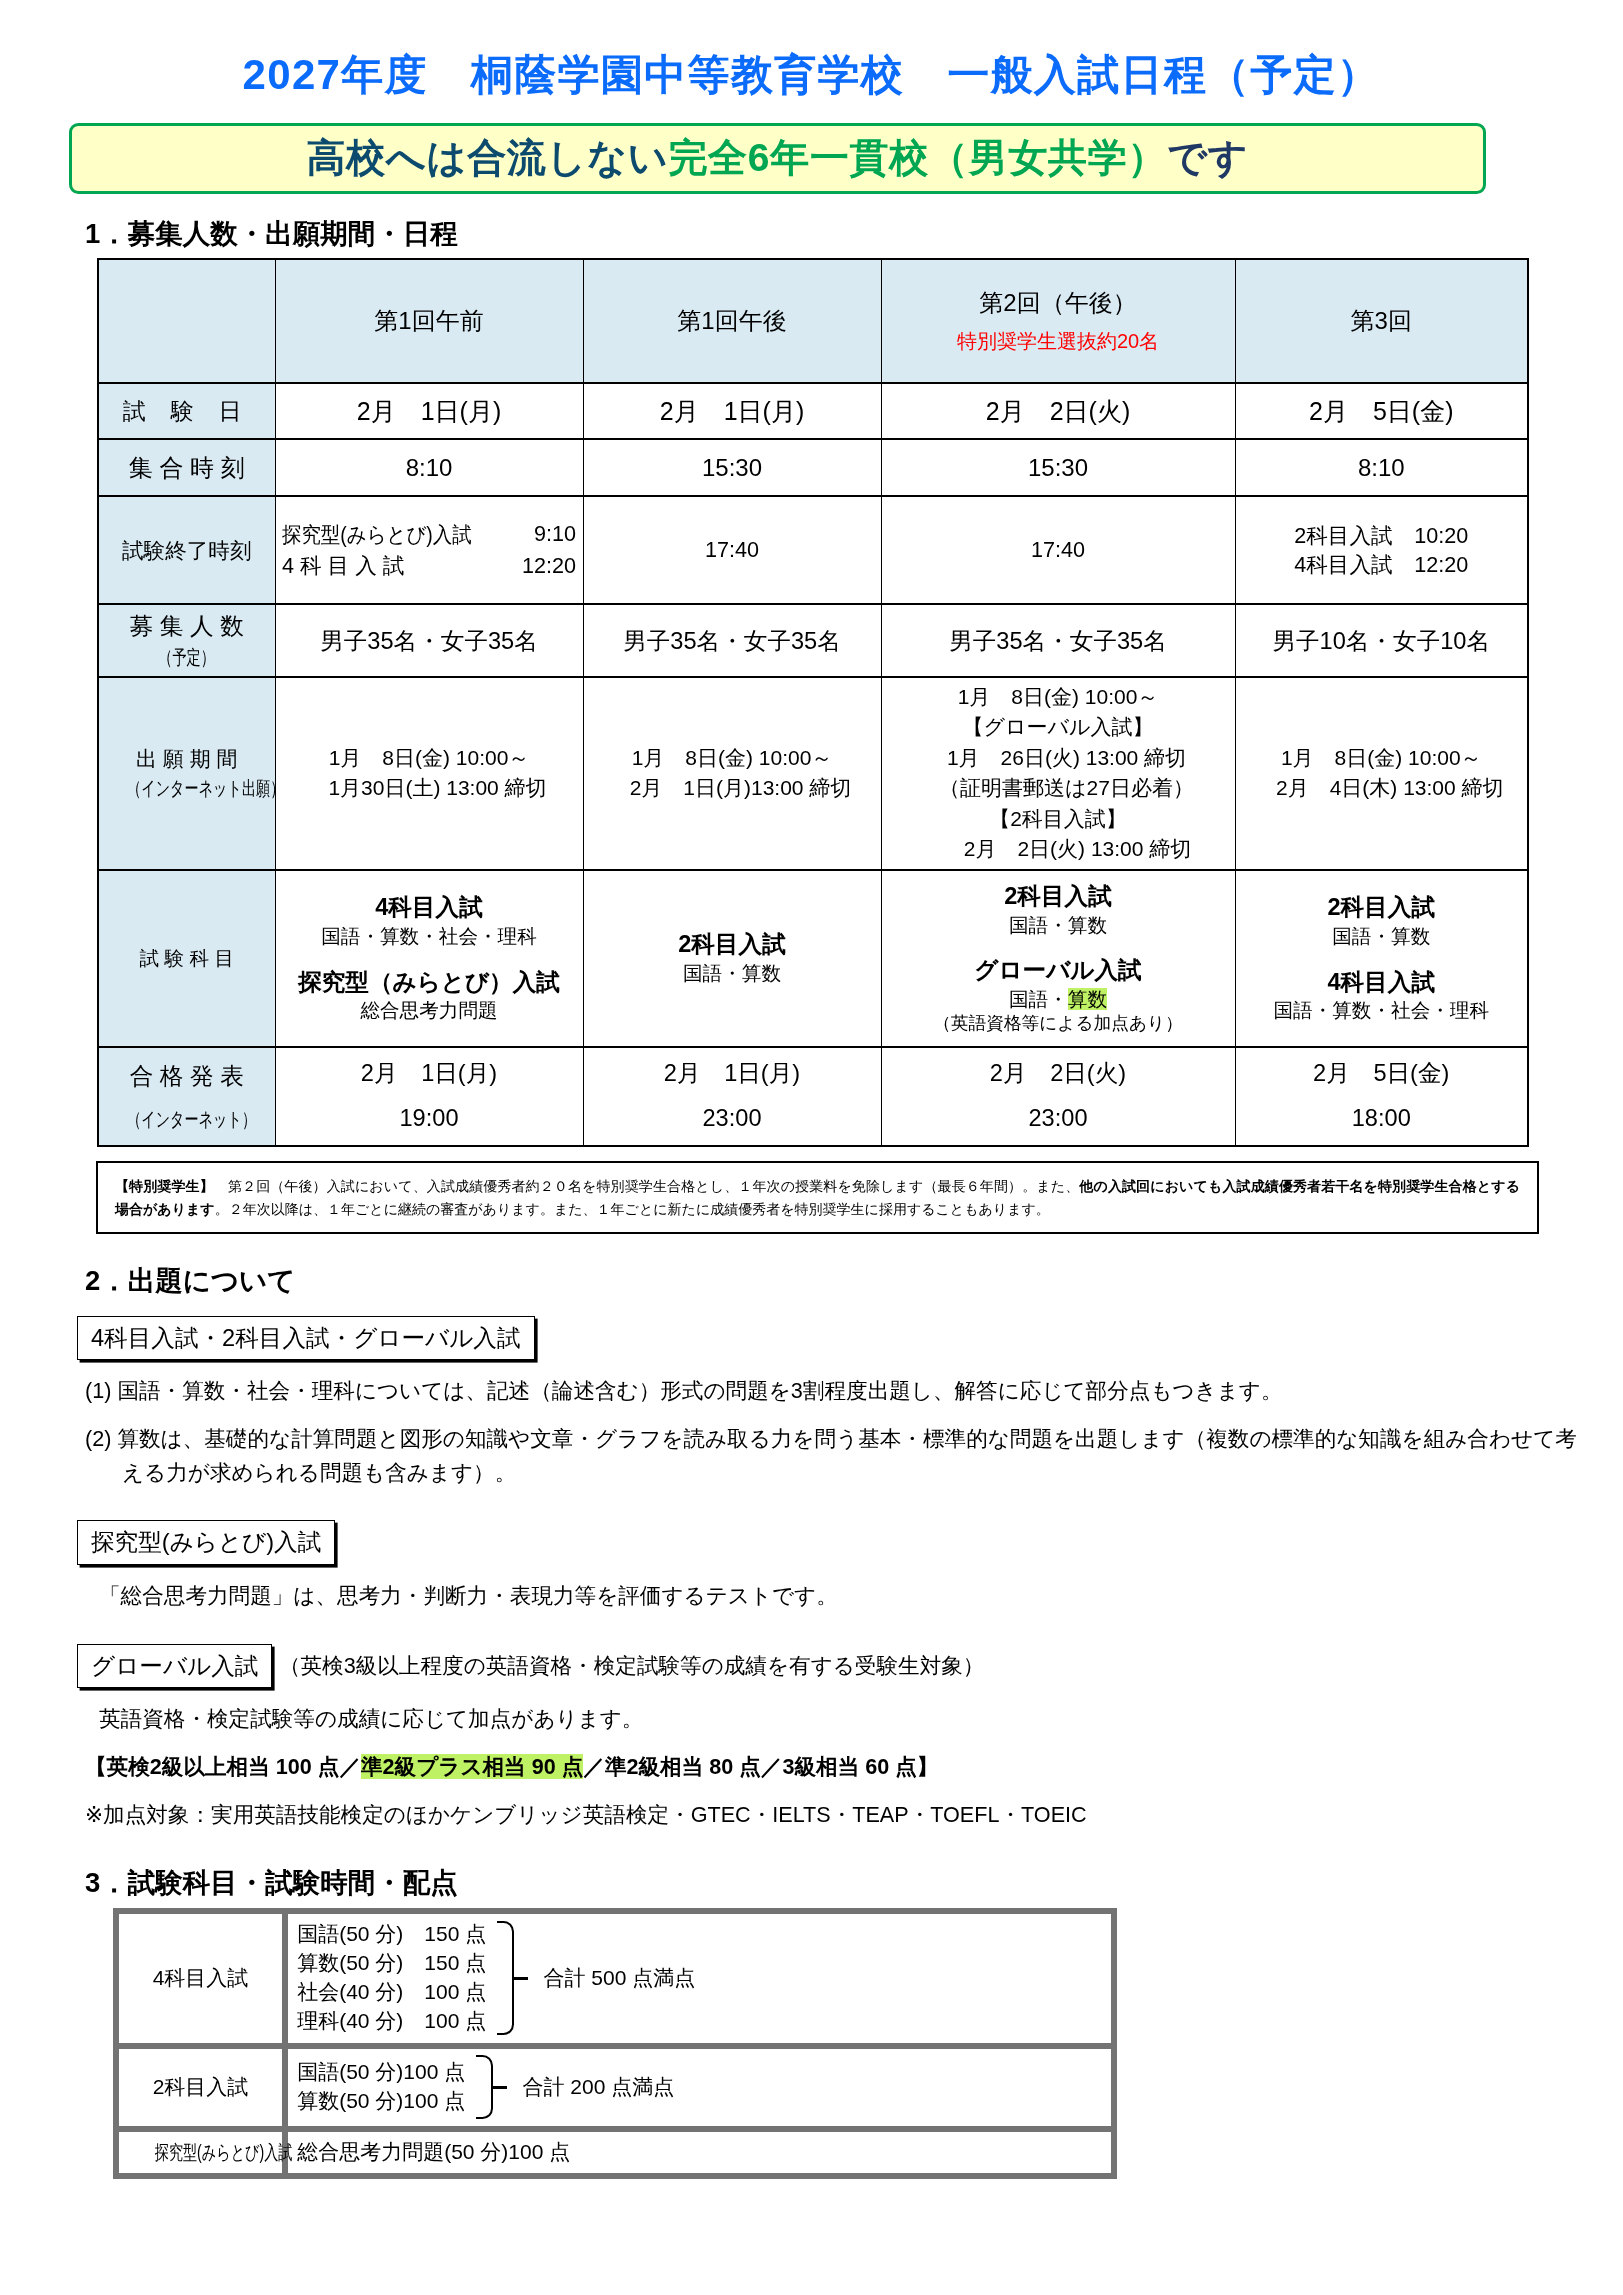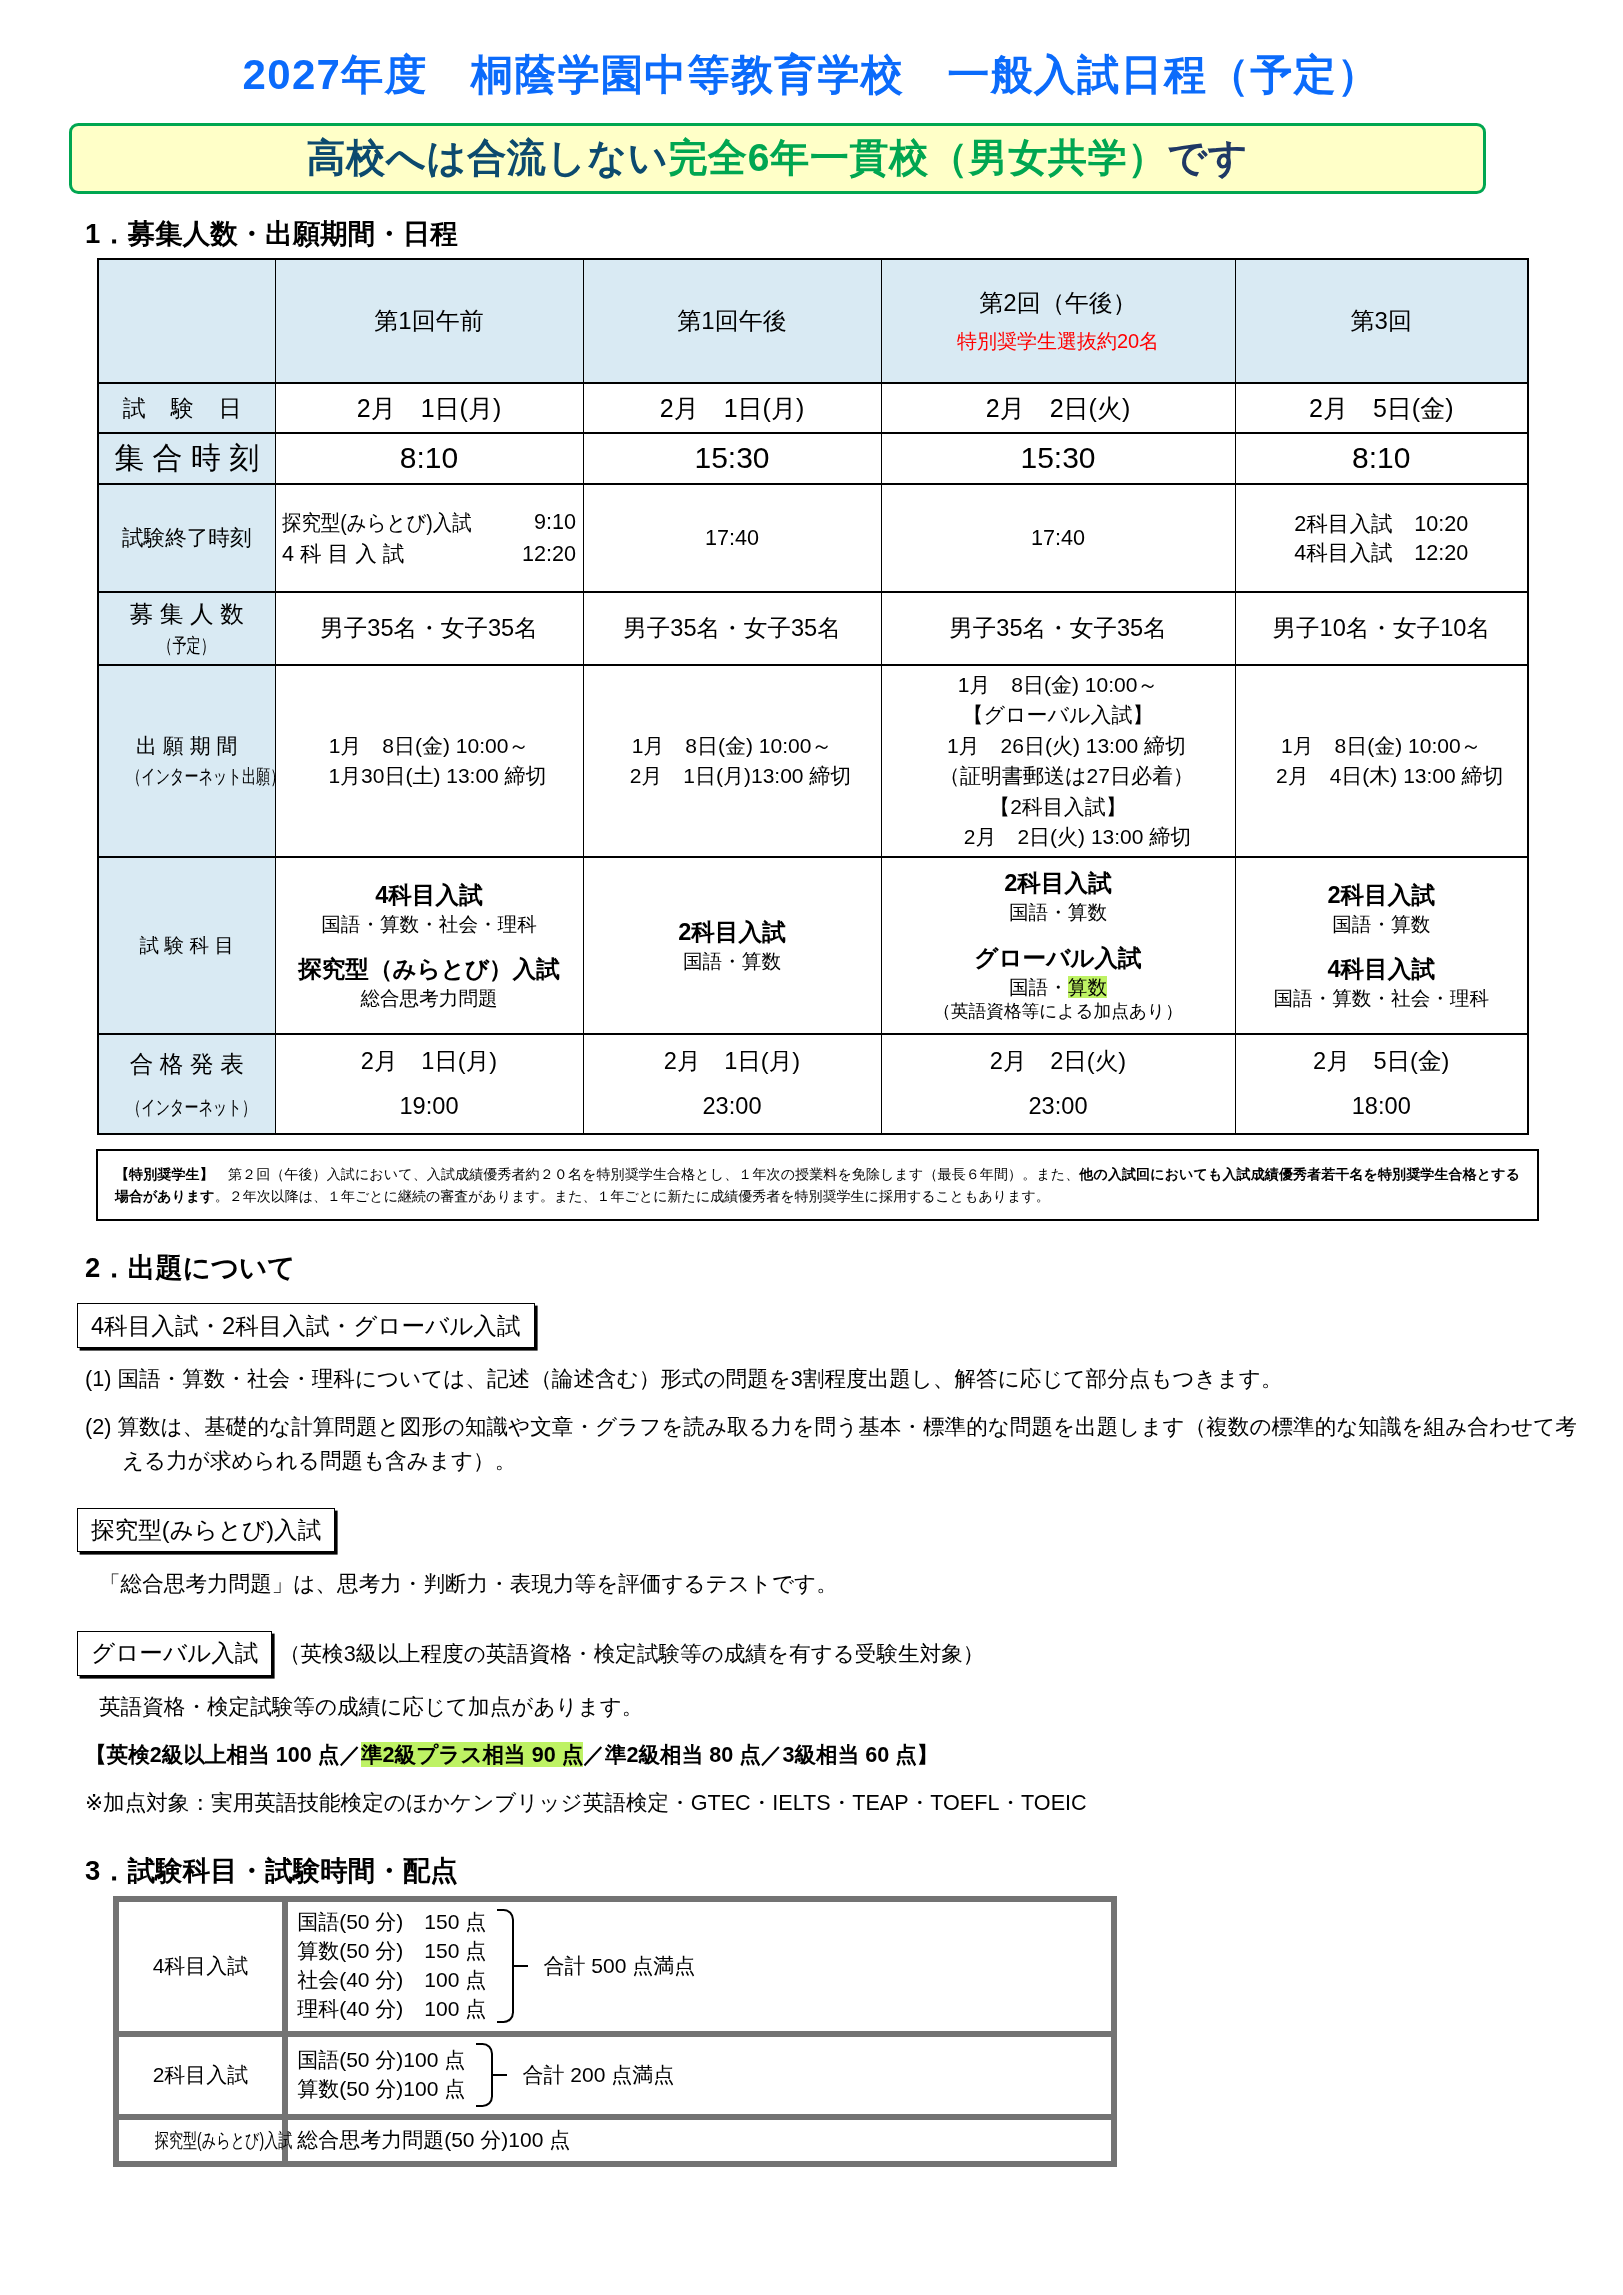--- a/index.html
+++ b/index.html
@@ -63,23 +63,23 @@
     vertical-align:middle;
     padding:3.9px 5.2px;
     box-sizing:border-box;
     font-weight:normal;
   }
   .bluecell{background:#d9eaf3;}
   th.hdr{height:124px;font-size:24px;}
   .hdr-note{display:block;color:#ff0000;font-size:20px;margin-top:9.2px;font-weight:normal;}
   td.lbl{font-size:23px;}
   .lbl-sub{display:block;font-size:19.6px;transform:scaleX(0.72);transform-origin:center;white-space:nowrap;margin-top:2.6px;}
-  .row-day td{height:50px;font-weight:bold;font-size:25px;}
+  .row-day td{height:56px;font-weight:bold;font-size:25px;}
   .row-day td.lbl{font-weight:normal;font-size:23px;letter-spacing:9.2px;}
-  .row-meet td{height:46px;font-size:30px;}
+  .row-meet td{height:57px;font-size:24px;}
   .row-end td{height:108px;font-size:21.6px;}
   .end-flex{width:100%;display:flex;justify-content:space-between;align-items:center;padding:1.3px 1.3px;box-sizing:border-box;}
   .end-flex .nm{transform:scaleX(0.9);transform-origin:left;white-space:nowrap;}
   .row-cap td{height:73px;font-size:23.6px;}
   .row-app td{height:188px;font-size:21px;text-align:left;padding-left:7.9px;padding-right:3.9px;}
   .app-line{white-space:nowrap;line-height:1.45;}
   .ind1{padding-left:17px;}
   .ind2{padding-left:39px;}
   .row-app td.lbl{text-align:center;padding-left:5.2px;}
   .row-subj td{height:177px;font-size:19.6px;}

